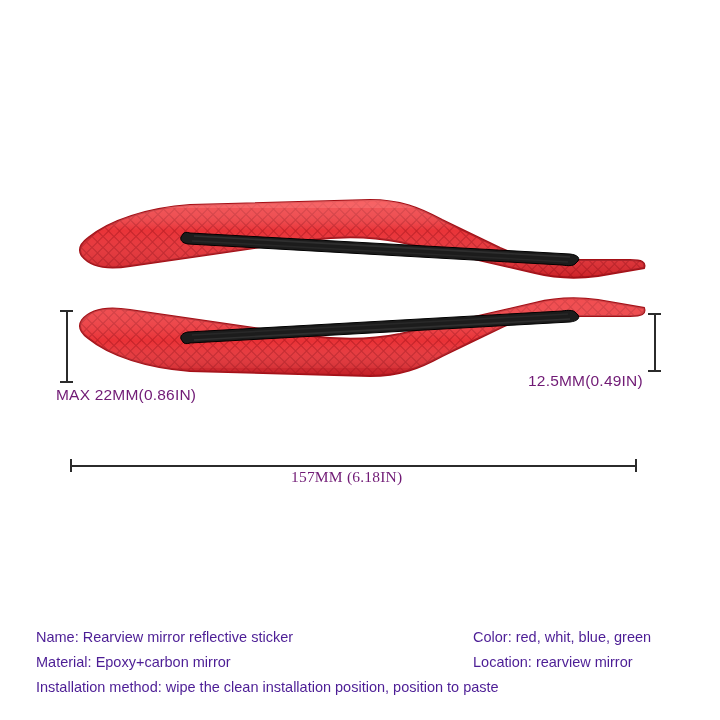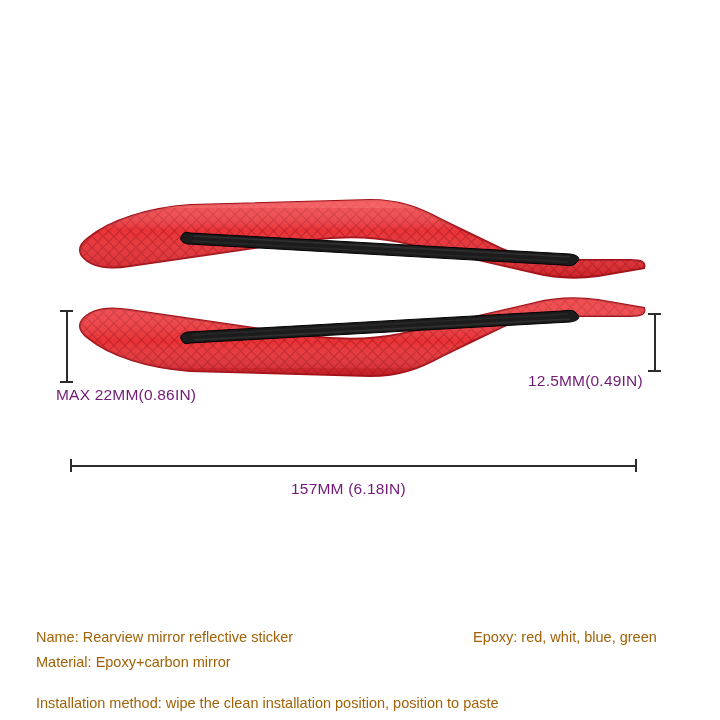--- a/index.html
+++ b/index.html
@@ -69,41 +69,41 @@
   }
 
   
   .specs {
     position: absolute;
     left: 36px;
     top: 625px;
     width: 648px;
     font-size: 14.5px;
     line-height: 25px;
-    color: #a16207;
+    color: #4c1d95;
   }
   .spec-row {
     position: relative;
     height: 25px;
     white-space: nowrap;
   }
   .spec-left {
     position: absolute;
     left: 0;
     top: 0;
   }
   .spec-right {
     position: absolute;
     left: 437px;
     top: 0;
   }
   .spec-full {
     position: absolute;
     left: 0;
-    top: 16px;
+    top: 0;
   }
 </style>
 </head>
 <body>
 
 <div id="product-figure">
 
   <div class="sticker-wrap">
 
     <div class="sticker top">
@@ -181,29 +181,30 @@
     <div class="dim-line dim-v" style="left:654px; top:313px; height:58px;"></div>
     <div class="cap cap-h" style="left:648px; top:313px;"></div>
     <div class="cap cap-h" style="left:648px; top:370px;"></div>
     <div class="dim-label" style="left:528px; top:372px;">12.5MM(0.49IN)</div>
   </div>
 
   <div>
     <div class="dim-line dim-h" style="left:70px; top:465px; width:566px;"></div>
     <div class="cap cap-v" style="left:70px; top:459px;"></div>
     <div class="cap cap-v" style="left:635px; top:459px;"></div>
-    <div class="dim-label" style="left:291px; top:480px;">157MM (6.18IN)</div>
+    <div class="dim-label" style="left:291px; top:468px;font-family:Liberation Serif, serif;">157MM (6.18IN)</div>
   </div>
 
   <div class="specs">
     <div class="spec-row">
       <span class="spec-left">Name: Rearview mirror reflective sticker</span>
-      <span class="spec-right">Epoxy: red, whit, blue, green</span>
+      <span class="spec-right">Color: red, whit, blue, green</span>
     </div>
     <div class="spec-row">
       <span class="spec-left">Material: Epoxy+carbon mirror</span>
+      <span class="spec-right">Location: rearview mirror</span>
     </div>
     <div class="spec-row">
       <span class="spec-full">Installation method: wipe the clean installation position, position to paste</span>
     </div>
   </div>
 
 </div>
 
 </body></html>

